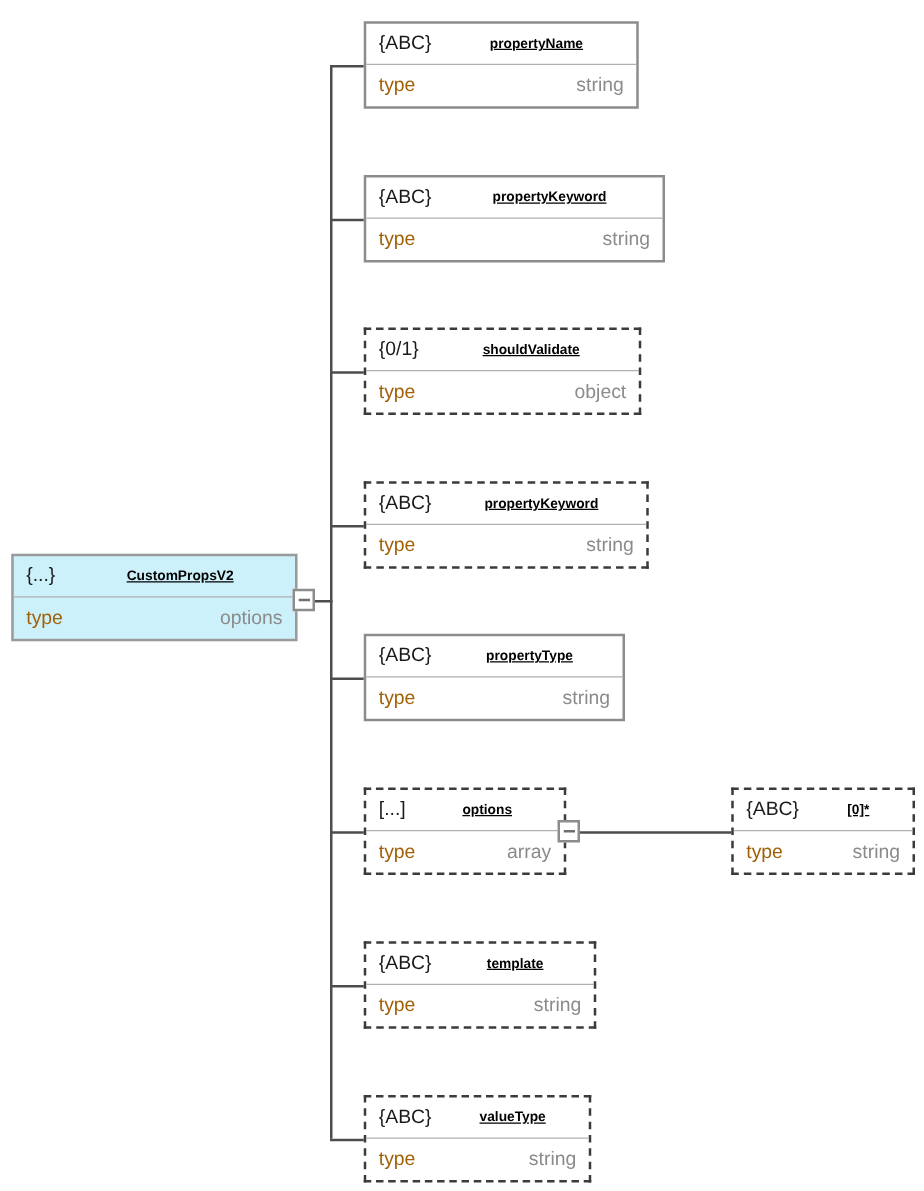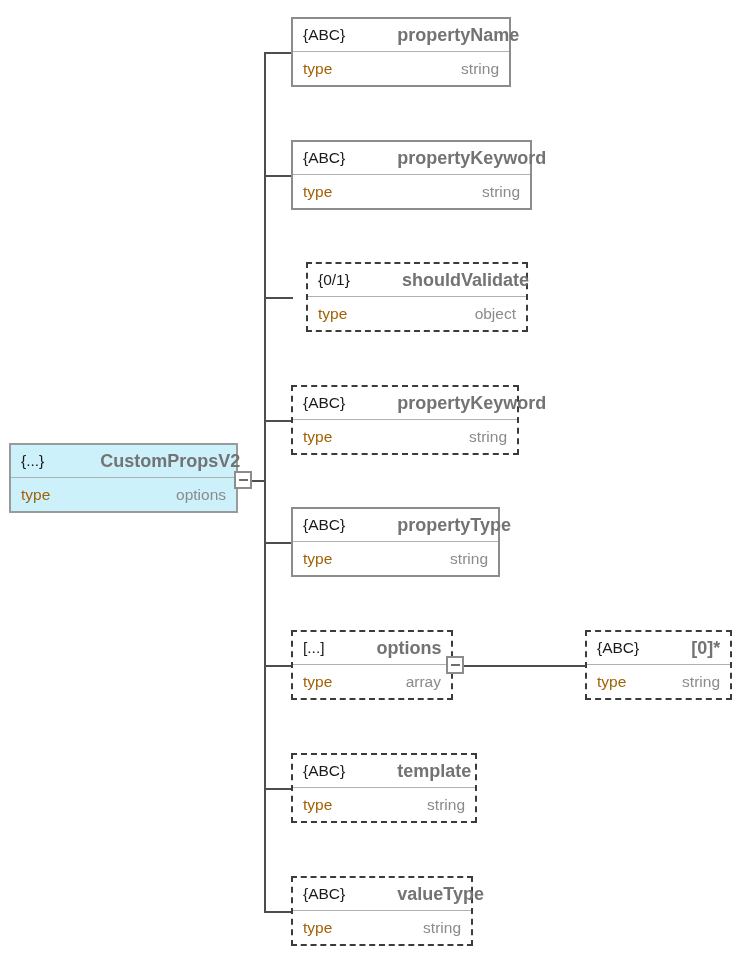--- a/index.html
+++ b/index.html
@@ -36,39 +36,39 @@
     background: #cdf1fb;
   }
 
   .node-row {
     position: relative;
     box-sizing: border-box;
     height: 50%;
     display: flex;
     align-items: center;
     padding: 0 10px;
-    gap: 38px;
   }
   .node-row.top {
     border-bottom: 1px solid #b0b0b0;
   }
 
   .kind {
     font-size: 15.5px;
     color: #1a1a1a;
     white-space: nowrap;
   }
   .name {
-    font-size: 18px;
-    color: #737373;
+    font-size: 11px;
+    color: #000000;
     font-weight: 600;
     white-space: nowrap;
     margin-left: auto;
     margin-right: auto;
     padding-left: 14px;
+    text-decoration: underline;
   }
   .node.root .name {
     padding-left: 18px;
   }
   .prop-key {
     font-size: 15.5px;
     color: #a16207;
     white-space: nowrap;
   }
   .prop-val {
@@ -159,21 +159,21 @@
     <div class="node-row top">
       <span class="kind">{ABC}</span>
       <span class="name">propertyKeyword</span>
     </div>
     <div class="node-row">
       <span class="prop-key">type</span>
       <span class="prop-val">string</span>
     </div>
   </div>
 
-  <div class="node dashed" style="left:306px; top:262px; width:222px; height:70px;">
+  <div class="node dashed" style="left:291px; top:262px; width:222px; height:70px;">
     <div class="node-row top">
       <span class="kind">{0/1}</span>
       <span class="name">shouldValidate</span>
     </div>
     <div class="node-row">
       <span class="prop-key">type</span>
       <span class="prop-val">object</span>
     </div>
   </div>
 

